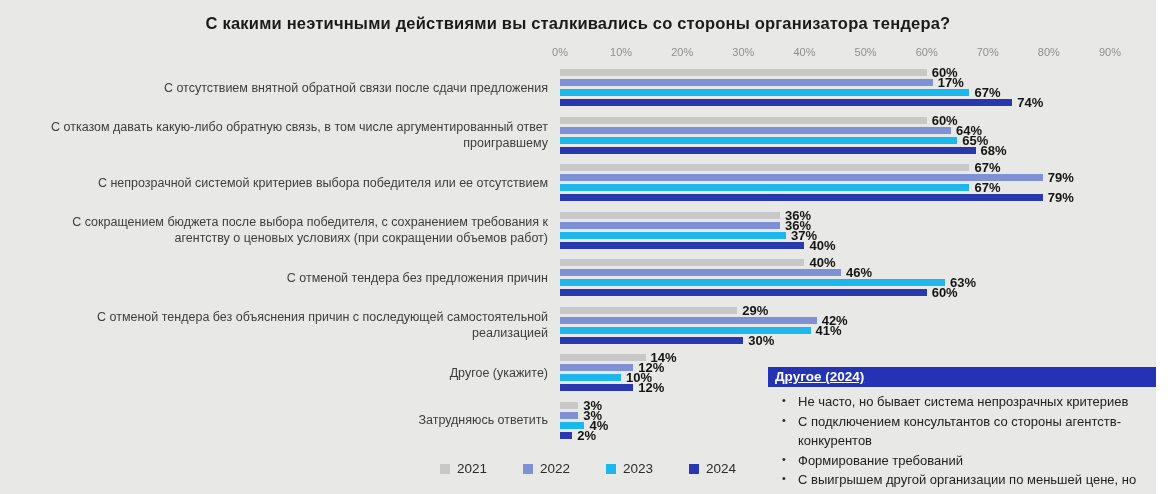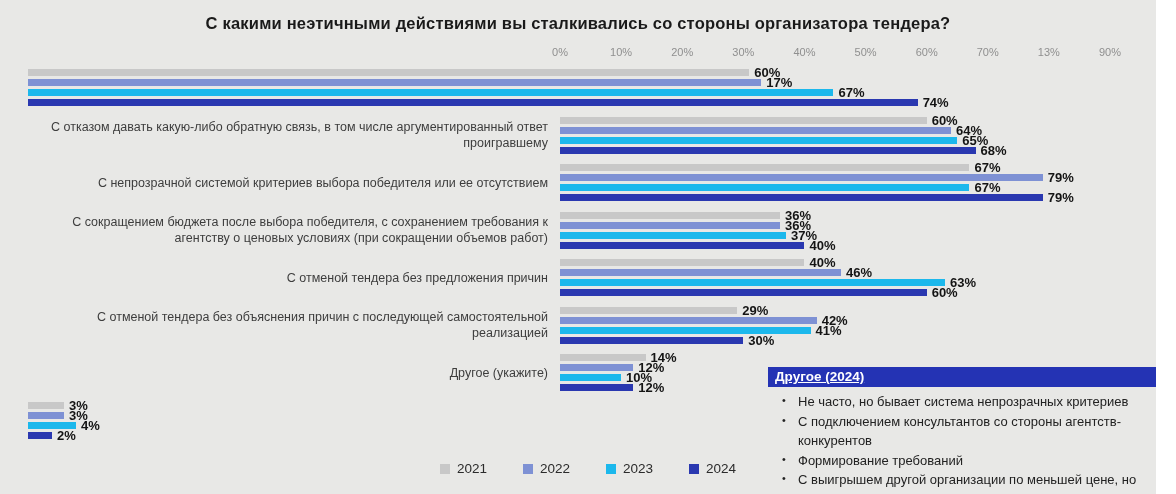--- a/index.html
+++ b/index.html
@@ -69,26 +69,27 @@
       <div class="axis-spacer"></div>
       <div class="axis-ticks">
           <span class="tick" style="left: 0%;">0%</span>
           <span class="tick" style="left: 11.1111%;">10%</span>
           <span class="tick" style="left: 22.2222%;">20%</span>
           <span class="tick" style="left: 33.3333%;">30%</span>
           <span class="tick" style="left: 44.4444%;">40%</span>
           <span class="tick" style="left: 55.5556%;">50%</span>
           <span class="tick" style="left: 66.6667%;">60%</span>
           <span class="tick" style="left: 77.7778%;">70%</span>
-          <span class="tick" style="left: 88.8889%;">13%</span>
+          <span class="tick" style="left: 88.8889%;">80%</span>
           <span class="tick" style="left: 100%;">90%</span>
         </div>
     </div>
     <div>
         <div class="group">
+          <div class="cat-label">С отсутствием внятной обратной связи после сдачи предложения</div>
           <div class="bars">
             <div class="bar-row">
               <div class="bar" style="width: 66.6667%; background: rgb(200, 200, 200);"></div>
               <span class="val">60%</span>
             </div>
             <div class="bar-row">
               <div class="bar" style="width: 67.7778%; background: rgb(126, 145, 212);"></div>
               <span class="val">17%</span>
             </div>
             <div class="bar-row">
@@ -221,20 +222,21 @@
               <div class="bar" style="width: 11.1111%; background: rgb(28, 184, 236);"></div>
               <span class="val">10%</span>
             </div>
             <div class="bar-row">
               <div class="bar" style="width: 13.3333%; background: rgb(42, 56, 176);"></div>
               <span class="val">12%</span>
             </div>
           </div>
         </div>
         <div class="group">
+          <div class="cat-label">Затрудняюсь ответить</div>
           <div class="bars">
             <div class="bar-row">
               <div class="bar" style="width: 3.33333%; background: rgb(200, 200, 200);"></div>
               <span class="val">3%</span>
             </div>
             <div class="bar-row">
               <div class="bar" style="width: 3.33333%; background: rgb(126, 145, 212);"></div>
               <span class="val">3%</span>
             </div>
             <div class="bar-row">

